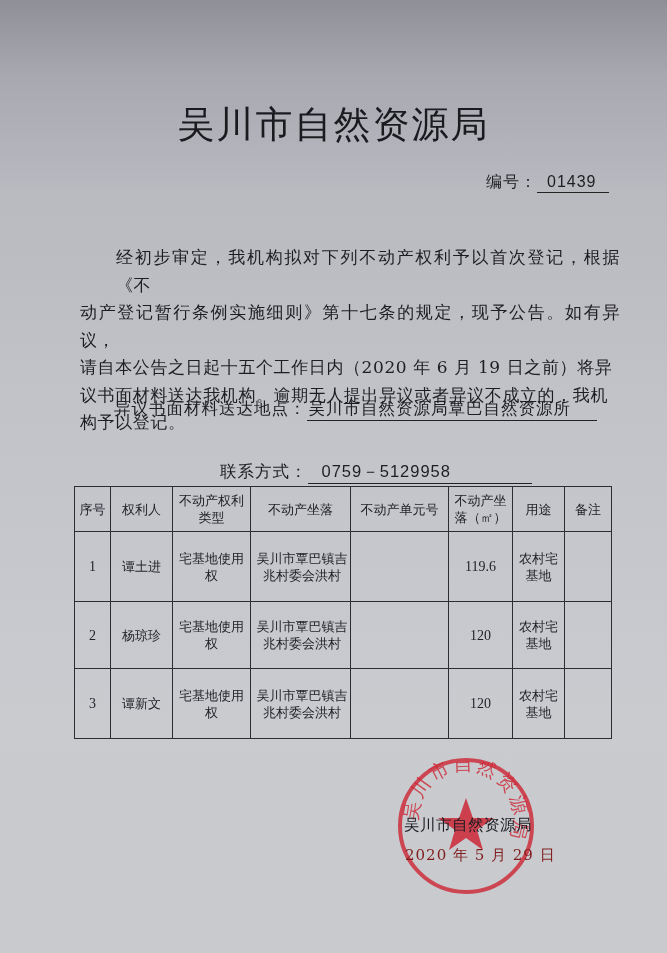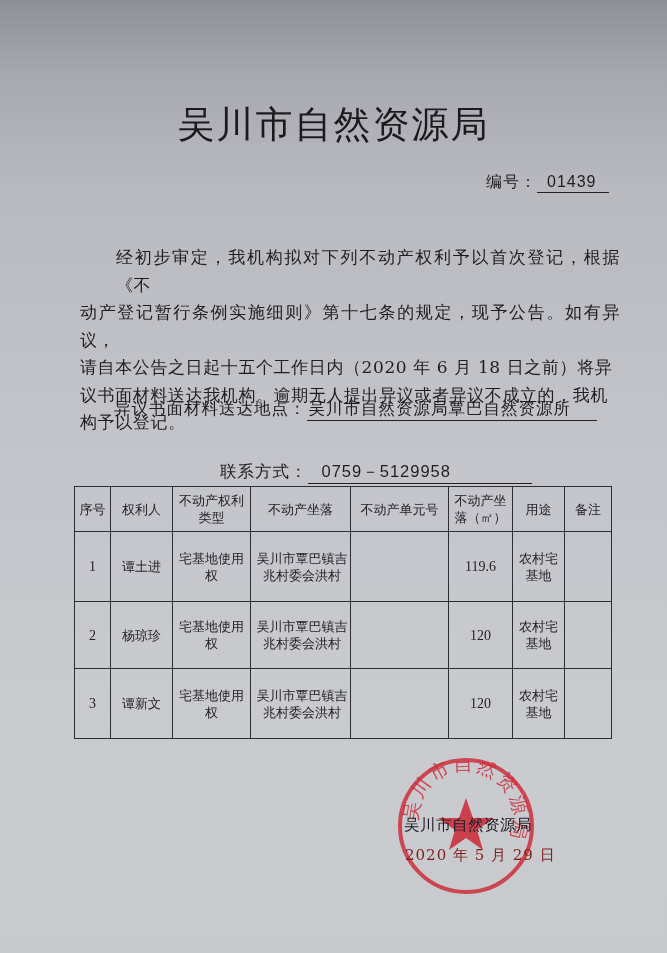--- a/index.html
+++ b/index.html
@@ -68,21 +68,21 @@
 
   <div class="title">吴川市自然资源局</div>
 
   <div class="serial">
     <span>编号：</span><span class="num">01439</span>
   </div>
 
   <div class="para">
     <div class="indent">经初步审定，我机构拟对下列不动产权利予以首次登记，根据《不</div>
     <div>动产登记暂行条例实施细则》第十七条的规定，现予公告。如有异议，</div>
-    <div>请自本公告之日起十五个工作日内（2020 年 6 月 18 日之前）将异</div>
+    <div>请自本公告之日起十五个工作日内（2020 年 6 月 19 日之前）将异</div>
     <div>议书面材料送达我机构。逾期无人提出异议或者异议不成立的，我机</div>
     <div>构予以登记。</div>
   </div>
 
   <div class="field field-addr">
     <span>异议书面材料送达地点：</span><span class="val">吴川市自然资源局覃巴自然资源所</span>
   </div>
 
   <div class="field field-phone">
     <span>联系方式：</span><span class="val">0759－5129958</span>

